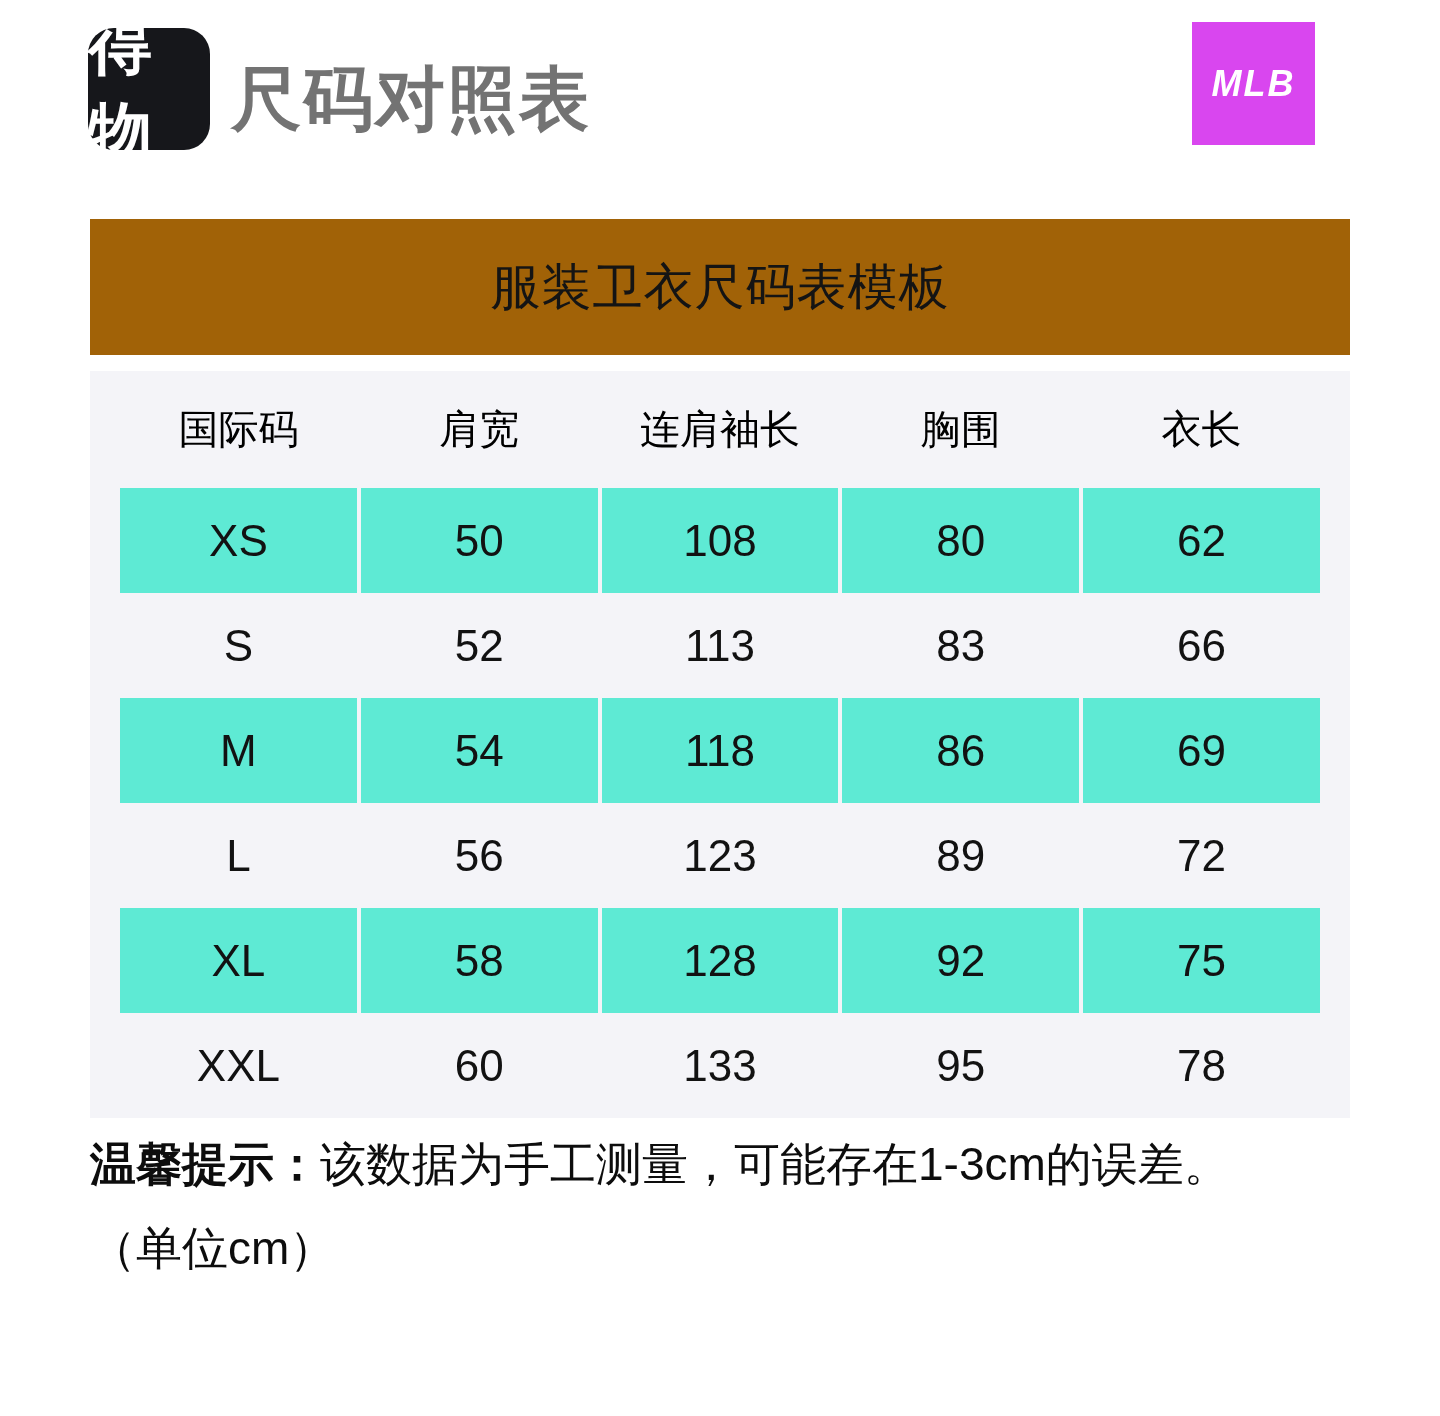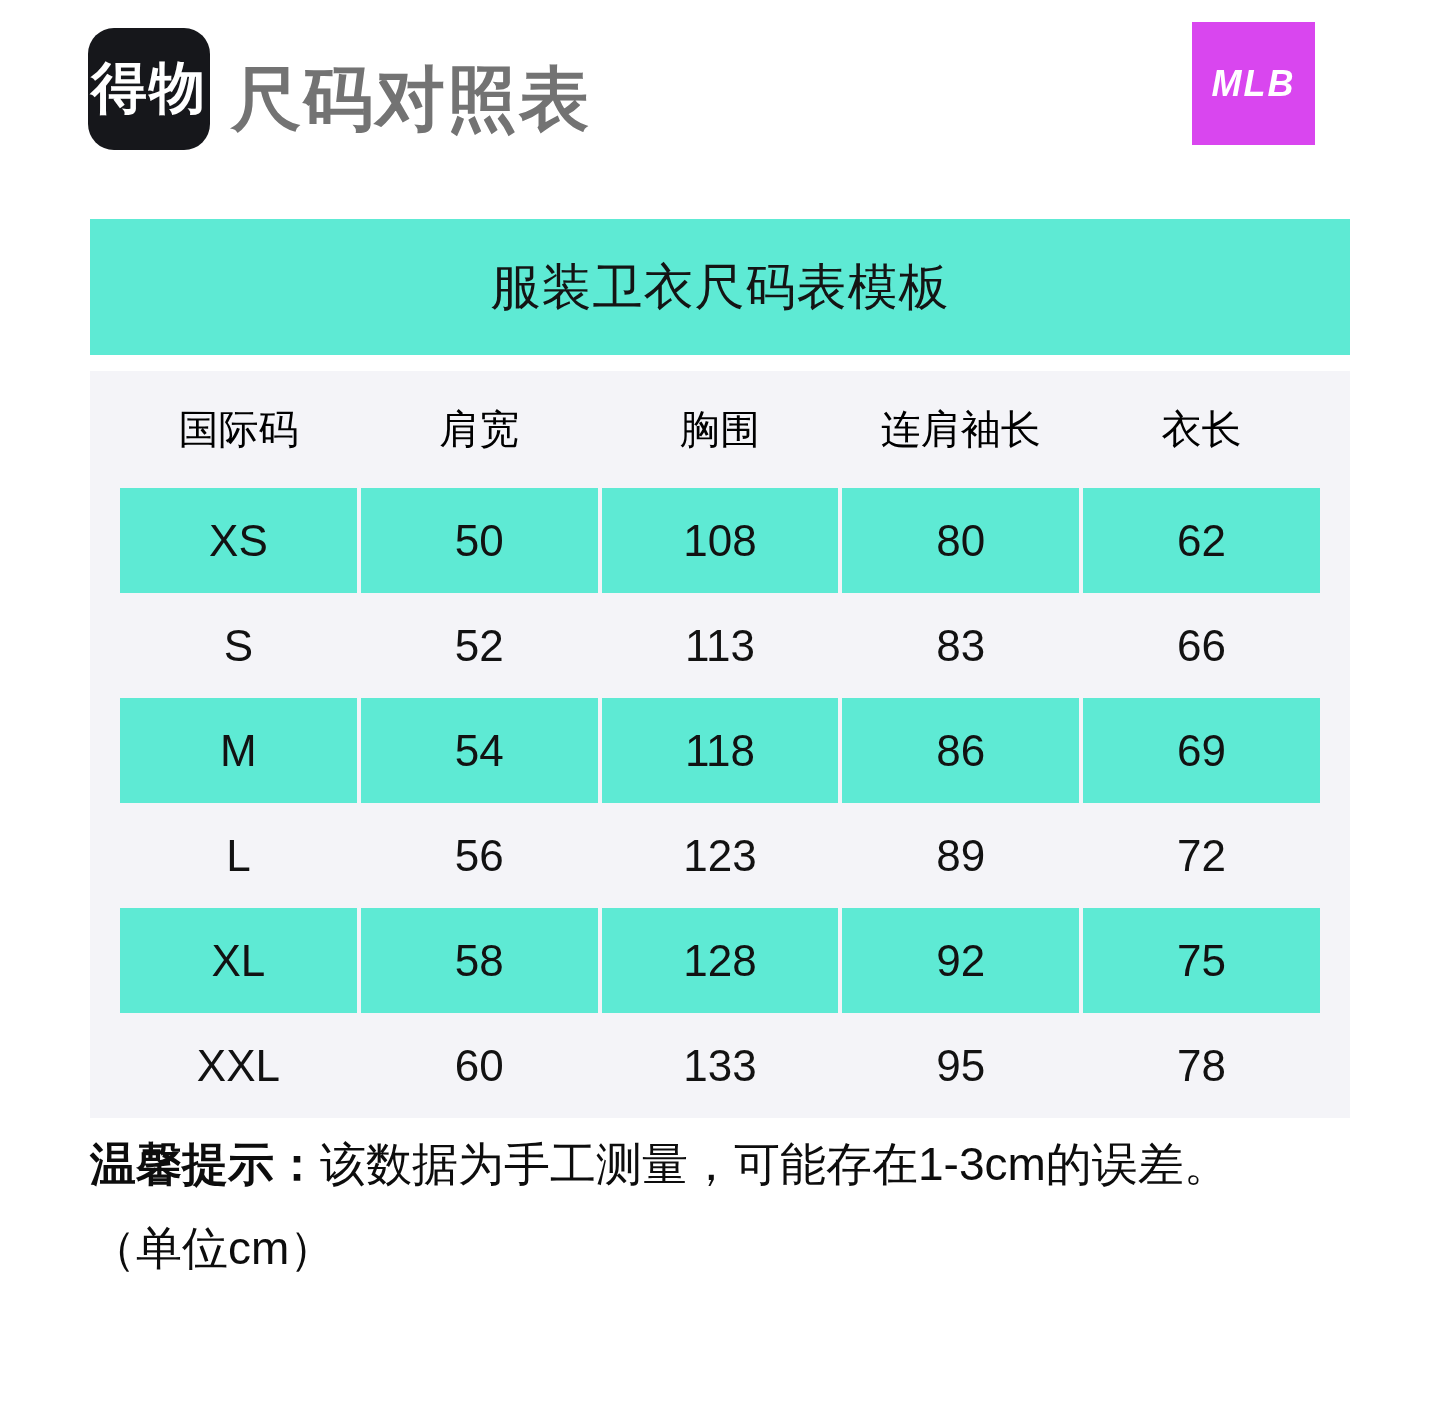--- a/index.html
+++ b/index.html
@@ -9,41 +9,41 @@
   .page { position: relative; width: 1440px; height: 1416px; background: #ffffff; }
 
   
   .dewu-logo {
     position: absolute; left: 88px; top: 28px;
     width: 122px; height: 122px;
     background: #16171b; border-radius: 26px;
     display: flex; align-items: center; justify-content: center;
   }
   .dewu-logo span {
-    color: #ffffff; font-size: 56px; font-weight: 900; letter-spacing: 2px;
+    color: #ffffff; font-size: 64px; font-weight: 900; letter-spacing: 2px;
   }
   .page-title {
     position: absolute; left: 231px; top: 64px;
     font-size: 70px; font-weight: 700; line-height: 1; color: #737373;
     letter-spacing: 2px; white-space: nowrap;
   }
   .mlb-badge {
     position: absolute; left: 1192px; top: 22px;
     width: 123px; height: 123px; background: #d946ef;
     display: flex; align-items: center; justify-content: center;
   }
   .mlb-badge span {
     color: #ffffff; font-size: 36px; font-weight: 800; font-style: italic;
     letter-spacing: 2px;
   }
 
   
   .banner {
     position: absolute; left: 90px; top: 219px;
-    width: 1260px; height: 136px; background: #5eead4;
+    width: 1260px; height: 136px; background: #a16207;
     display: flex; align-items: center; justify-content: center;
   }
   .banner span { font-size: 50px; color: #141414; letter-spacing: 1px; }
 
   
   .size-table {
     position: absolute; left: 90px; top: 371px;
     width: 1260px; background: #f4f4f8;
     padding: 0 0 0 0;
   }
@@ -84,22 +84,22 @@
 
   <div class="banner">
     <span>服装卫衣尺码表模板</span>
   </div>
 
   <div class="size-table">
 
     <div class="t-row t-head">
       <div class="t-cell">国际码</div>
       <div class="t-cell">肩宽</div>
+      <div class="t-cell">连肩袖长</div>
       <div class="t-cell">胸围</div>
-      <div class="t-cell">连肩袖长</div>
       <div class="t-cell">衣长</div>
     </div>
 
     <div class="t-row row-white">
       <div class="t-cell">XS</div>
       <div class="t-cell">50</div>
       <div class="t-cell">108</div>
       <div class="t-cell">80</div>
       <div class="t-cell">62</div>
     </div>

